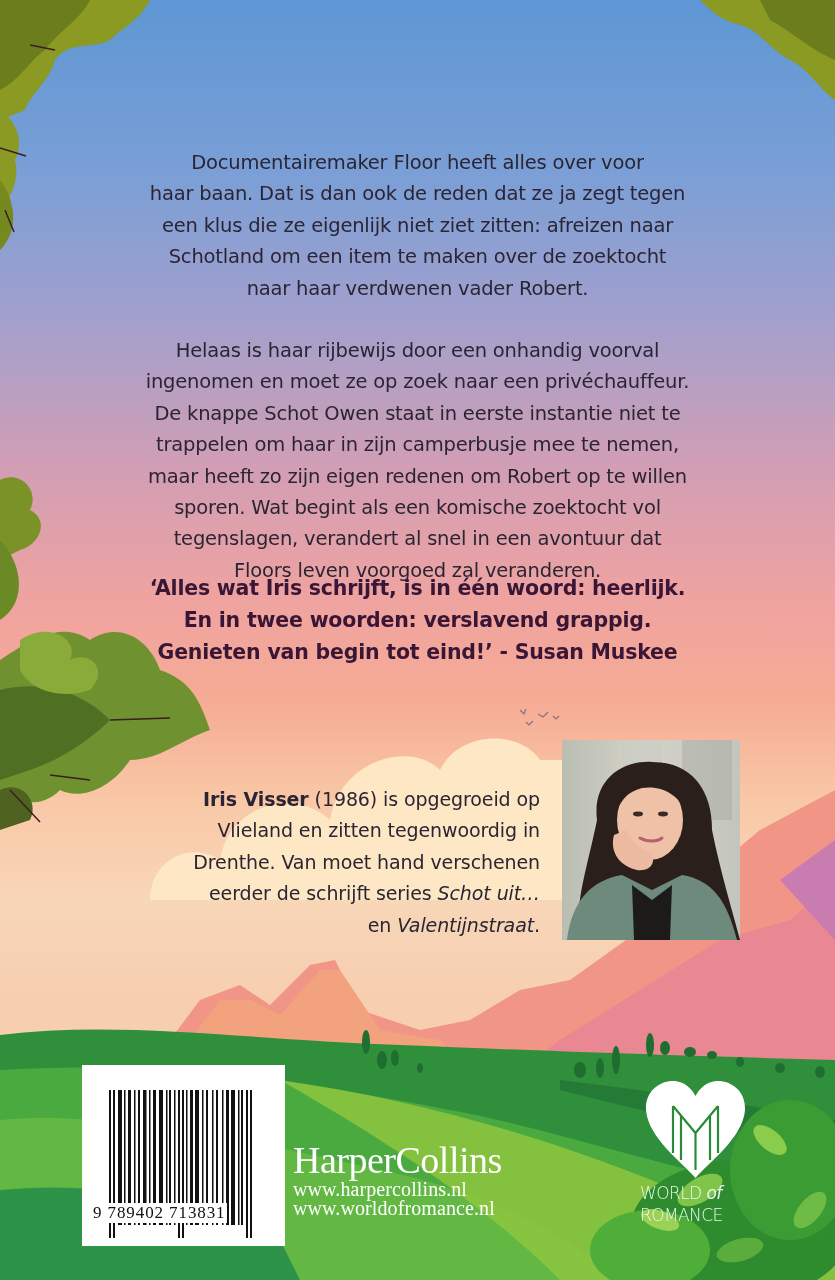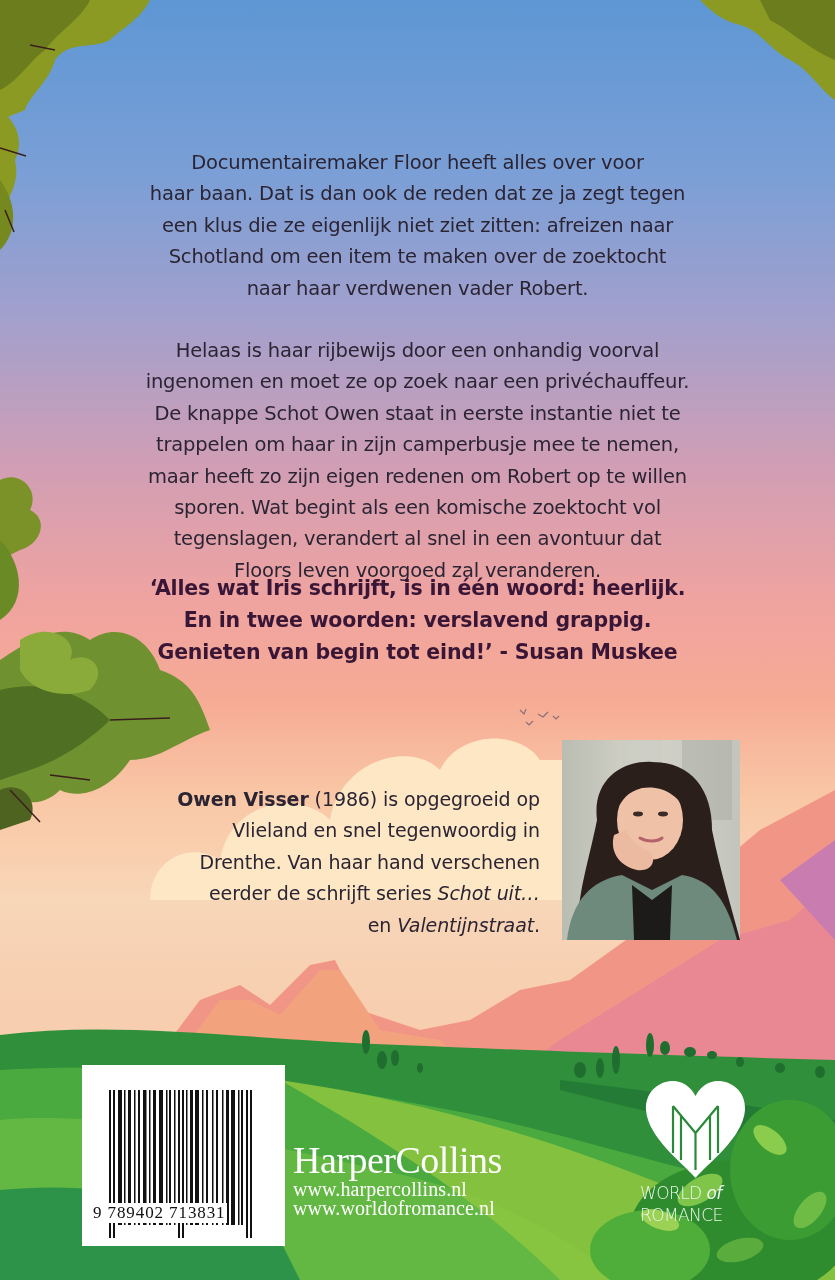--- a/index.html
+++ b/index.html
@@ -137,23 +137,23 @@
     </p>
   </div>
 
   <div class="text-block quote">
     <span>‘Alles wat Iris schrijft, is in één woord: heerlijk.</span><br>
     <span>En in twee woorden: verslavend grappig.</span><br>
     <span>Genieten van begin tot eind!’ - Susan Muskee</span>
   </div>
 
   <div class="bio">
-    <b>Owen Visser</b><span> (1986) is opgegroeid op</span><br>
-    <span>Vlieland en snel tegenwoordig in</span><br>
-    <span>Drenthe. Van haar hand verschenen</span><br>
+    <b>Iris Visser</b><span> (1986) is opgegroeid op</span><br>
+    <span>Vlieland en zitten tegenwoordig in</span><br>
+    <span>Drenthe. Van moet hand verschenen</span><br>
     <span>eerder de schrijft series </span><i>Schot uit…</i><br>
     <span>en </span><i>Valentijnstraat</i><span>.</span>
   </div>
 
   <div class="photo" title="Author portrait of Iris Visser">
     <svg width="178" height="200" viewBox="0 0 178 200" xmlns="http://www.w3.org/2000/svg">
       <rect x="60" y="0" width="40" height="60" fill="#c9cbc3" opacity="0.6"></rect>
       <rect x="120" y="0" width="50" height="80" fill="#a9aca3" opacity="0.5"></rect>
 
       <path d="M35 80 C30 40 60 20 90 22 C130 22 150 50 150 90 C158 130 170 170 178 200 L20 200 C10 170 25 130 35 80 Z" fill="#2b1f1c"></path>

